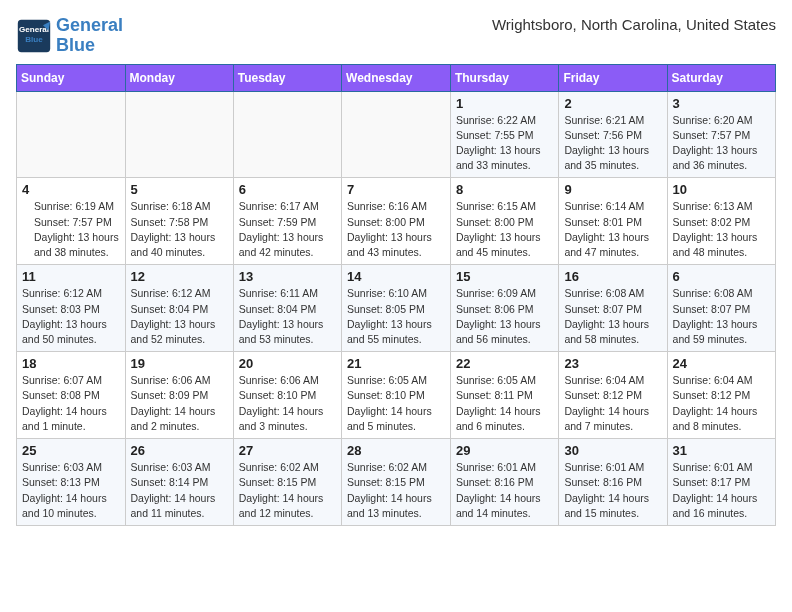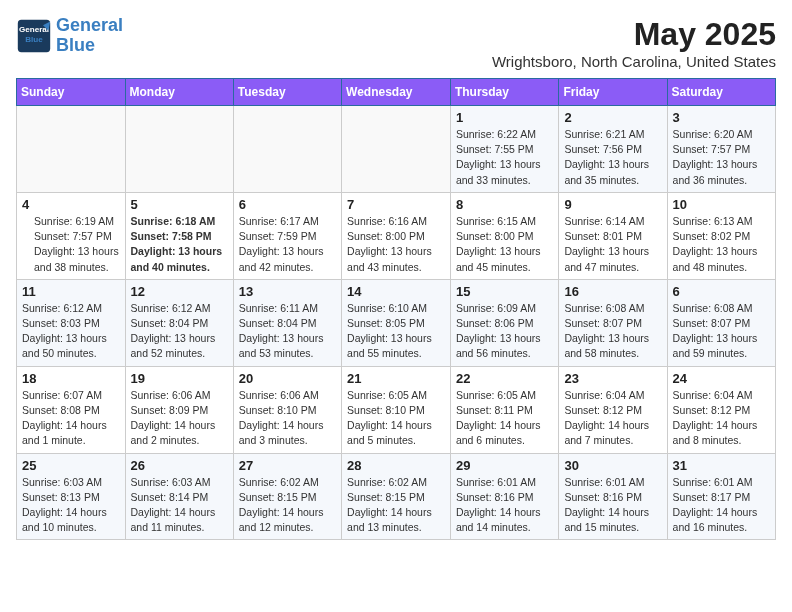--- a/index.html
+++ b/index.html
@@ -105,21 +105,20 @@
       <text x="20" y="27" font-size="9" fill="#3a7fc1" text-anchor="middle" font-family="Arial" font-weight="bold">Blue</text>
       <polygon points="30,8 38,4 36,14" fill="#3a7fc1"></polygon>
     </svg>
     <div>
       <div class="logo-text">
         <span>General</span><br><span style="color:#3a7fc1">Blue</span>
       </div>
     </div>
   </div>
   <div class="title-block">
-    <h1>May 2025</h1>
     <h2>Wrightsboro, North Carolina, United States</h2>
   </div>
 </div>
 
 <table>
   <thead>
     <tr>
     <th>Sunday</th>
         <th>Monday</th>
         <th>Tuesday</th>
@@ -160,21 +159,21 @@
       <tr>
         <td>
           <span class="day-num">4</span>
           <div class="day-info" style="white-space: pre-line; margin-left: 12px;">Sunrise: 6:19 AM
 Sunset: 7:57 PM
 Daylight: 13 hours
 and 38 minutes.</div>
         </td>
         <td>
           <span class="day-num">5</span>
-          <div class="day-info" style="white-space: pre-line; font-weight: bold;">Sunrise: 6:18 AM
+          <div class="day-info" style="white-space: pre-line;">Sunrise: 6:18 AM
 Sunset: 7:58 PM
 Daylight: 13 hours
 and 40 minutes.</div>
         </td>
         <td>
           <span class="day-num">6</span>
           <div class="day-info" style="white-space: pre-line;">Sunrise: 6:17 AM
 Sunset: 7:59 PM
 Daylight: 13 hours
 and 42 minutes.</div>

